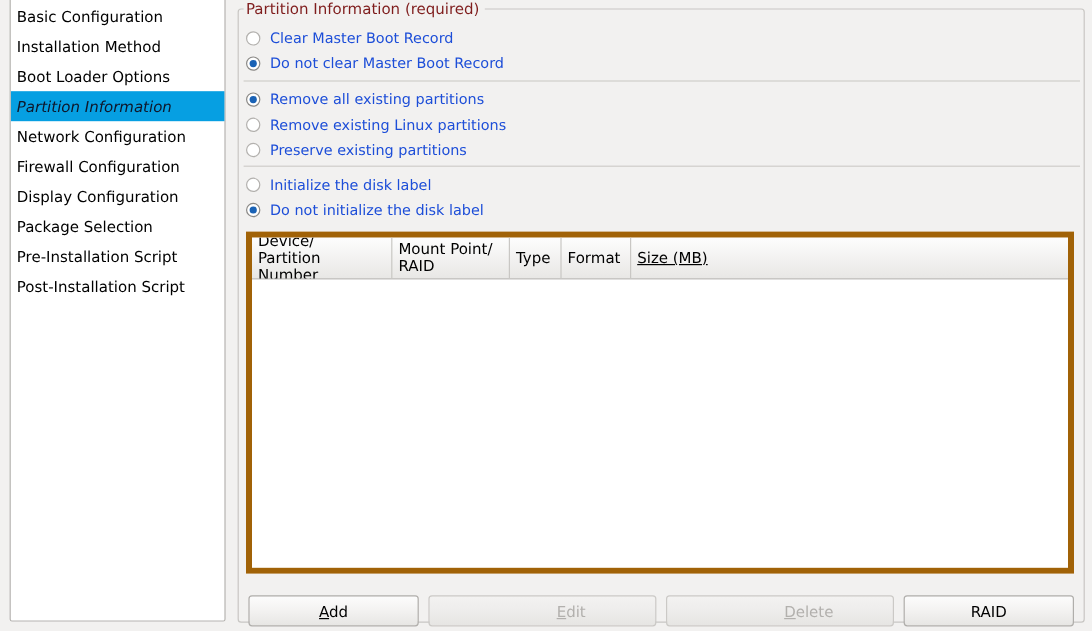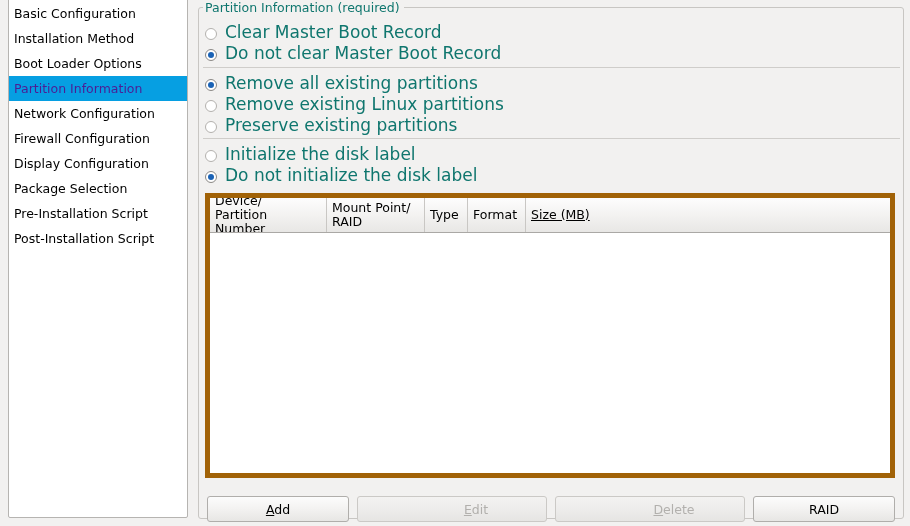--- a/index.html
+++ b/index.html
@@ -41,21 +41,22 @@
     line-height: 25px;
     padding-left: 5px;
     font-size: 12.5px;
     color: #000000;
     white-space: nowrap;
     overflow: hidden;
     cursor: default;
   }
   .sidebar-item.selected {
     background: #069fe2;
-    color: #4c1d95;
+    color: #0f172a;
+    font-style: italic;
   }
 
   
   #groupbox {
     position: absolute;
     left: 198px;
     top: 7px;
     width: 706px;
     height: 512px;
     box-sizing: border-box;
@@ -65,21 +66,21 @@
   }
   #groupbox-legend {
     position: absolute;
     left: 203px;
     top: 0px;
     height: 16px;
     line-height: 16px;
     padding: 0 4px 0 2px;
     background: #f2f1f0;
     font-size: 12.5px;
-    color: #0f766e;
+    color: #7f1d1d;
     white-space: nowrap;
   }
 
   
   .radio-row {
     position: absolute;
     left: 0;
     height: 20px;
     line-height: 20px;
     white-space: nowrap;
@@ -103,22 +104,22 @@
     content: "";
     position: absolute;
     left: 2px;
     top: 2px;
     width: 6px;
     height: 6px;
     border-radius: 50%;
     background: #1a62b5;
   }
   .radio-label {
-    font-size: 17px;
-    color: #0f766e;
+    font-size: 12px;
+    color: #1d4ed8;
   }
   .separator {
     position: absolute;
     height: 1px;
     background: #cfcdca;
   }
 
   
   #table-frame {
     position: absolute;

